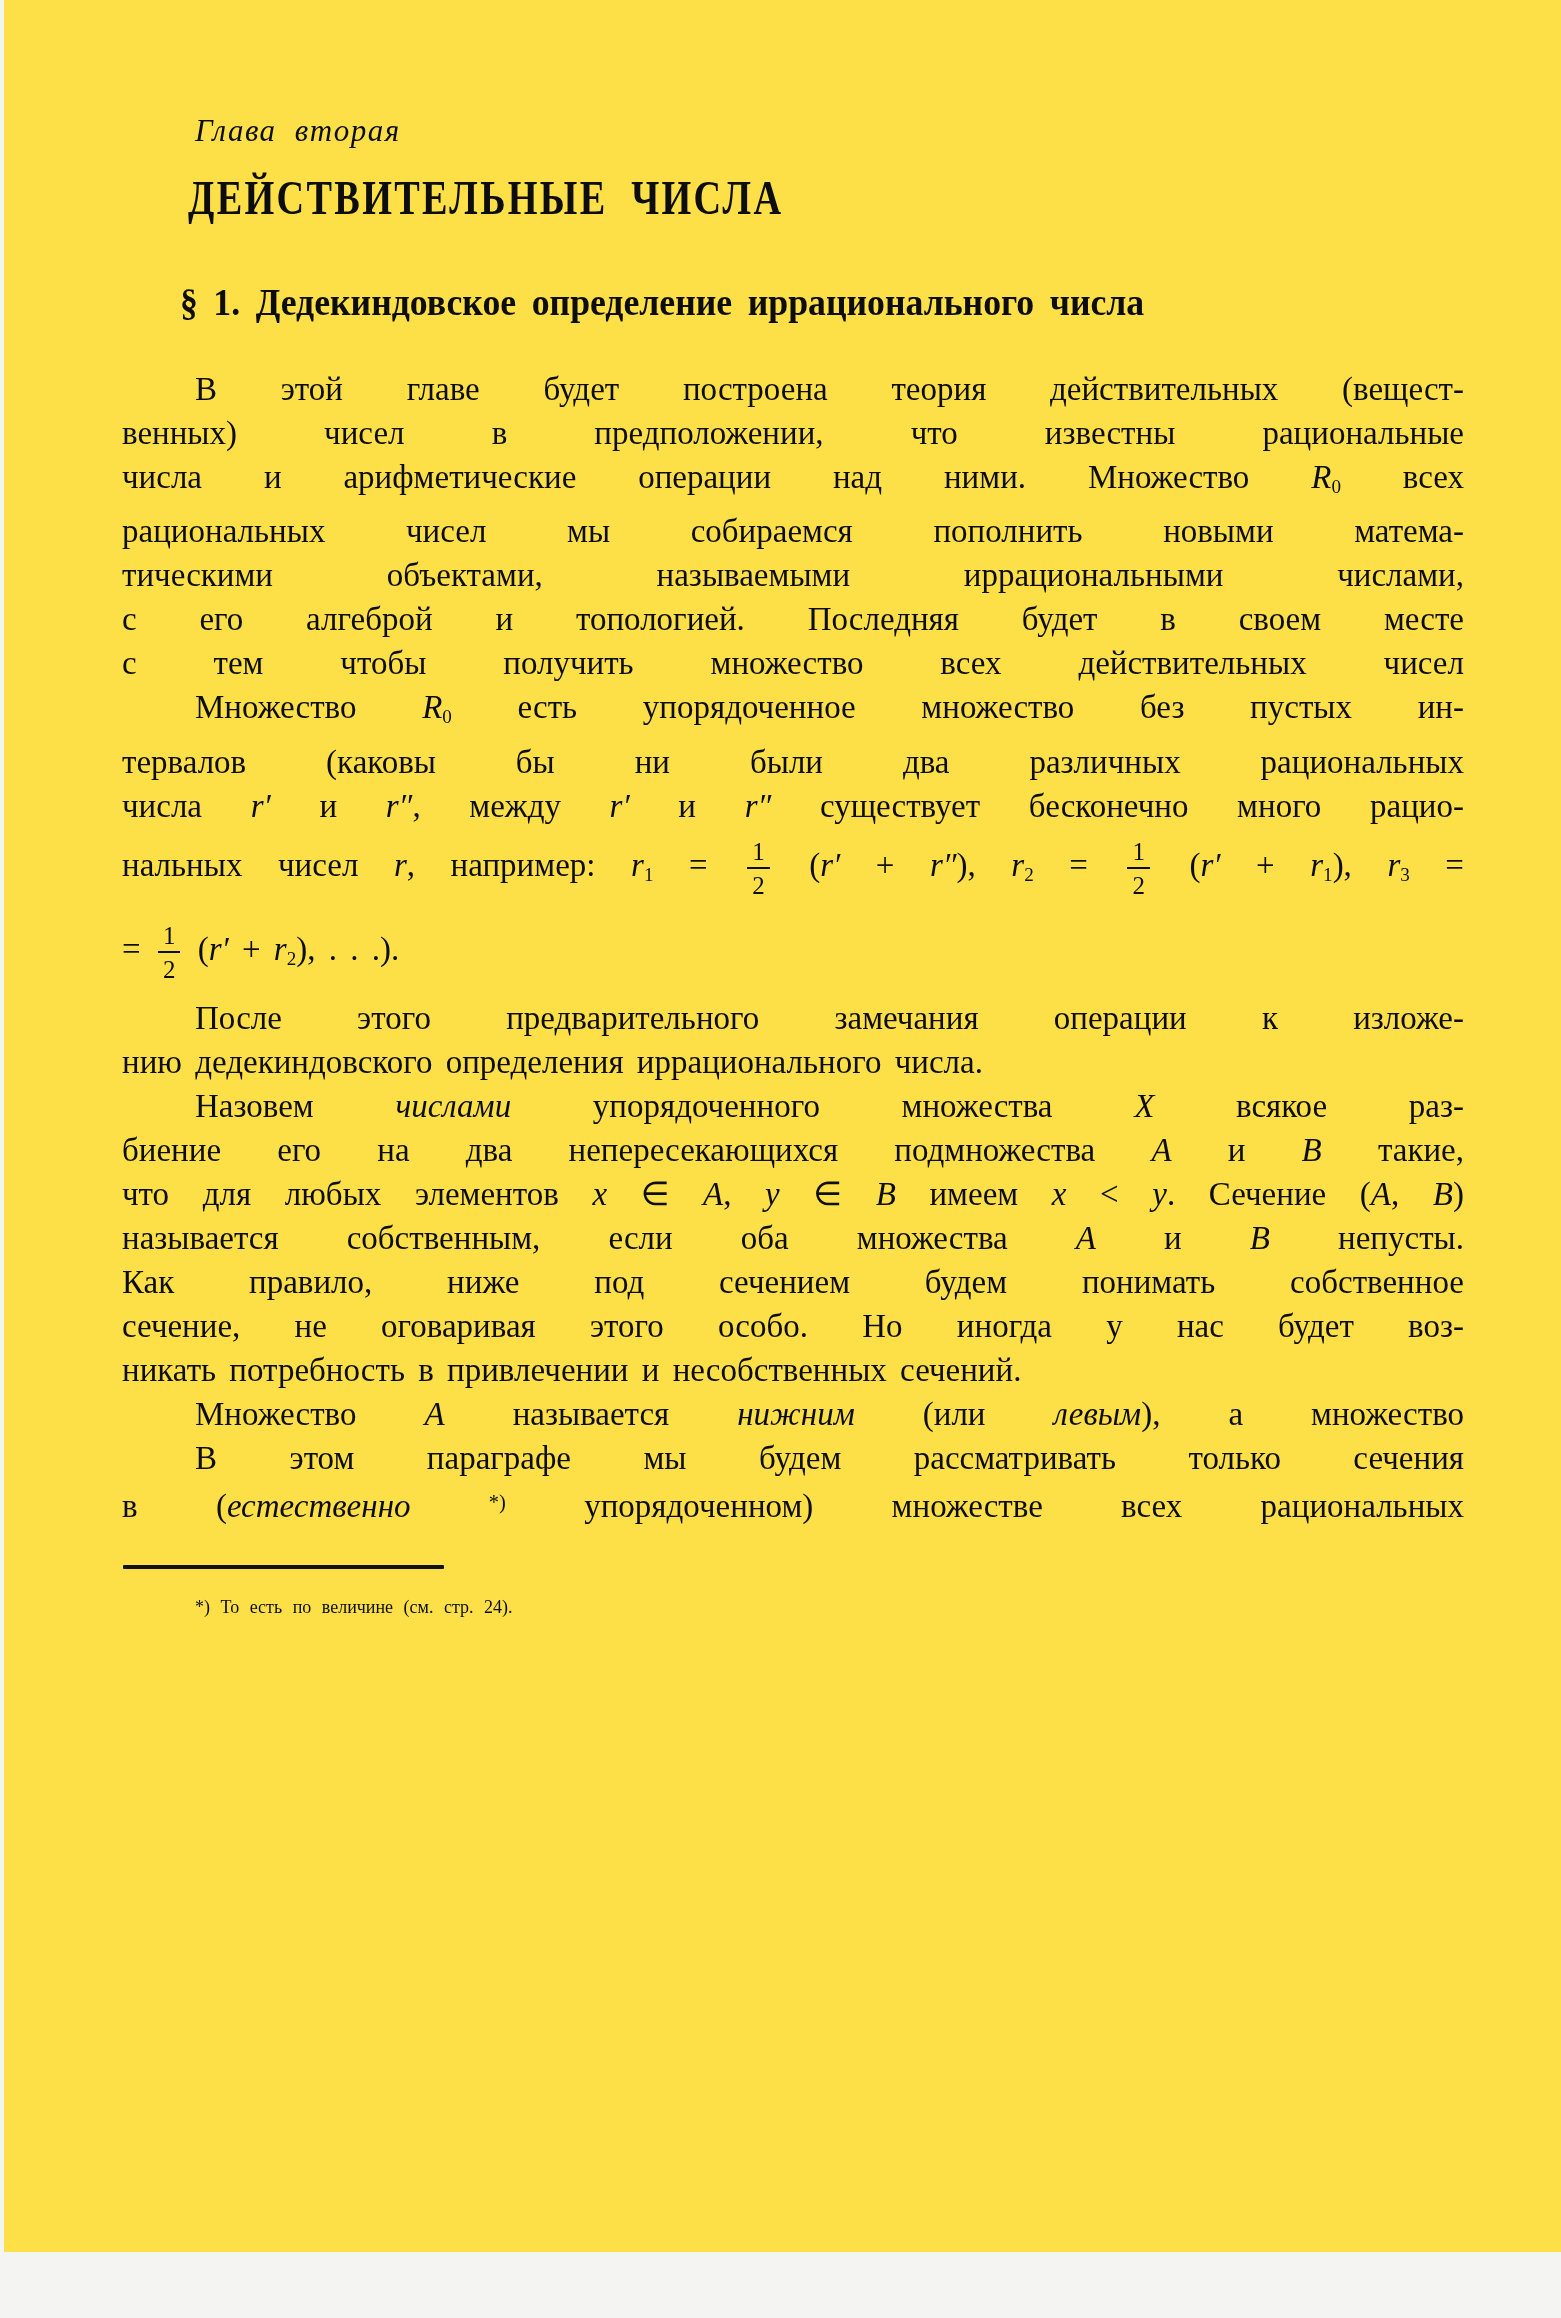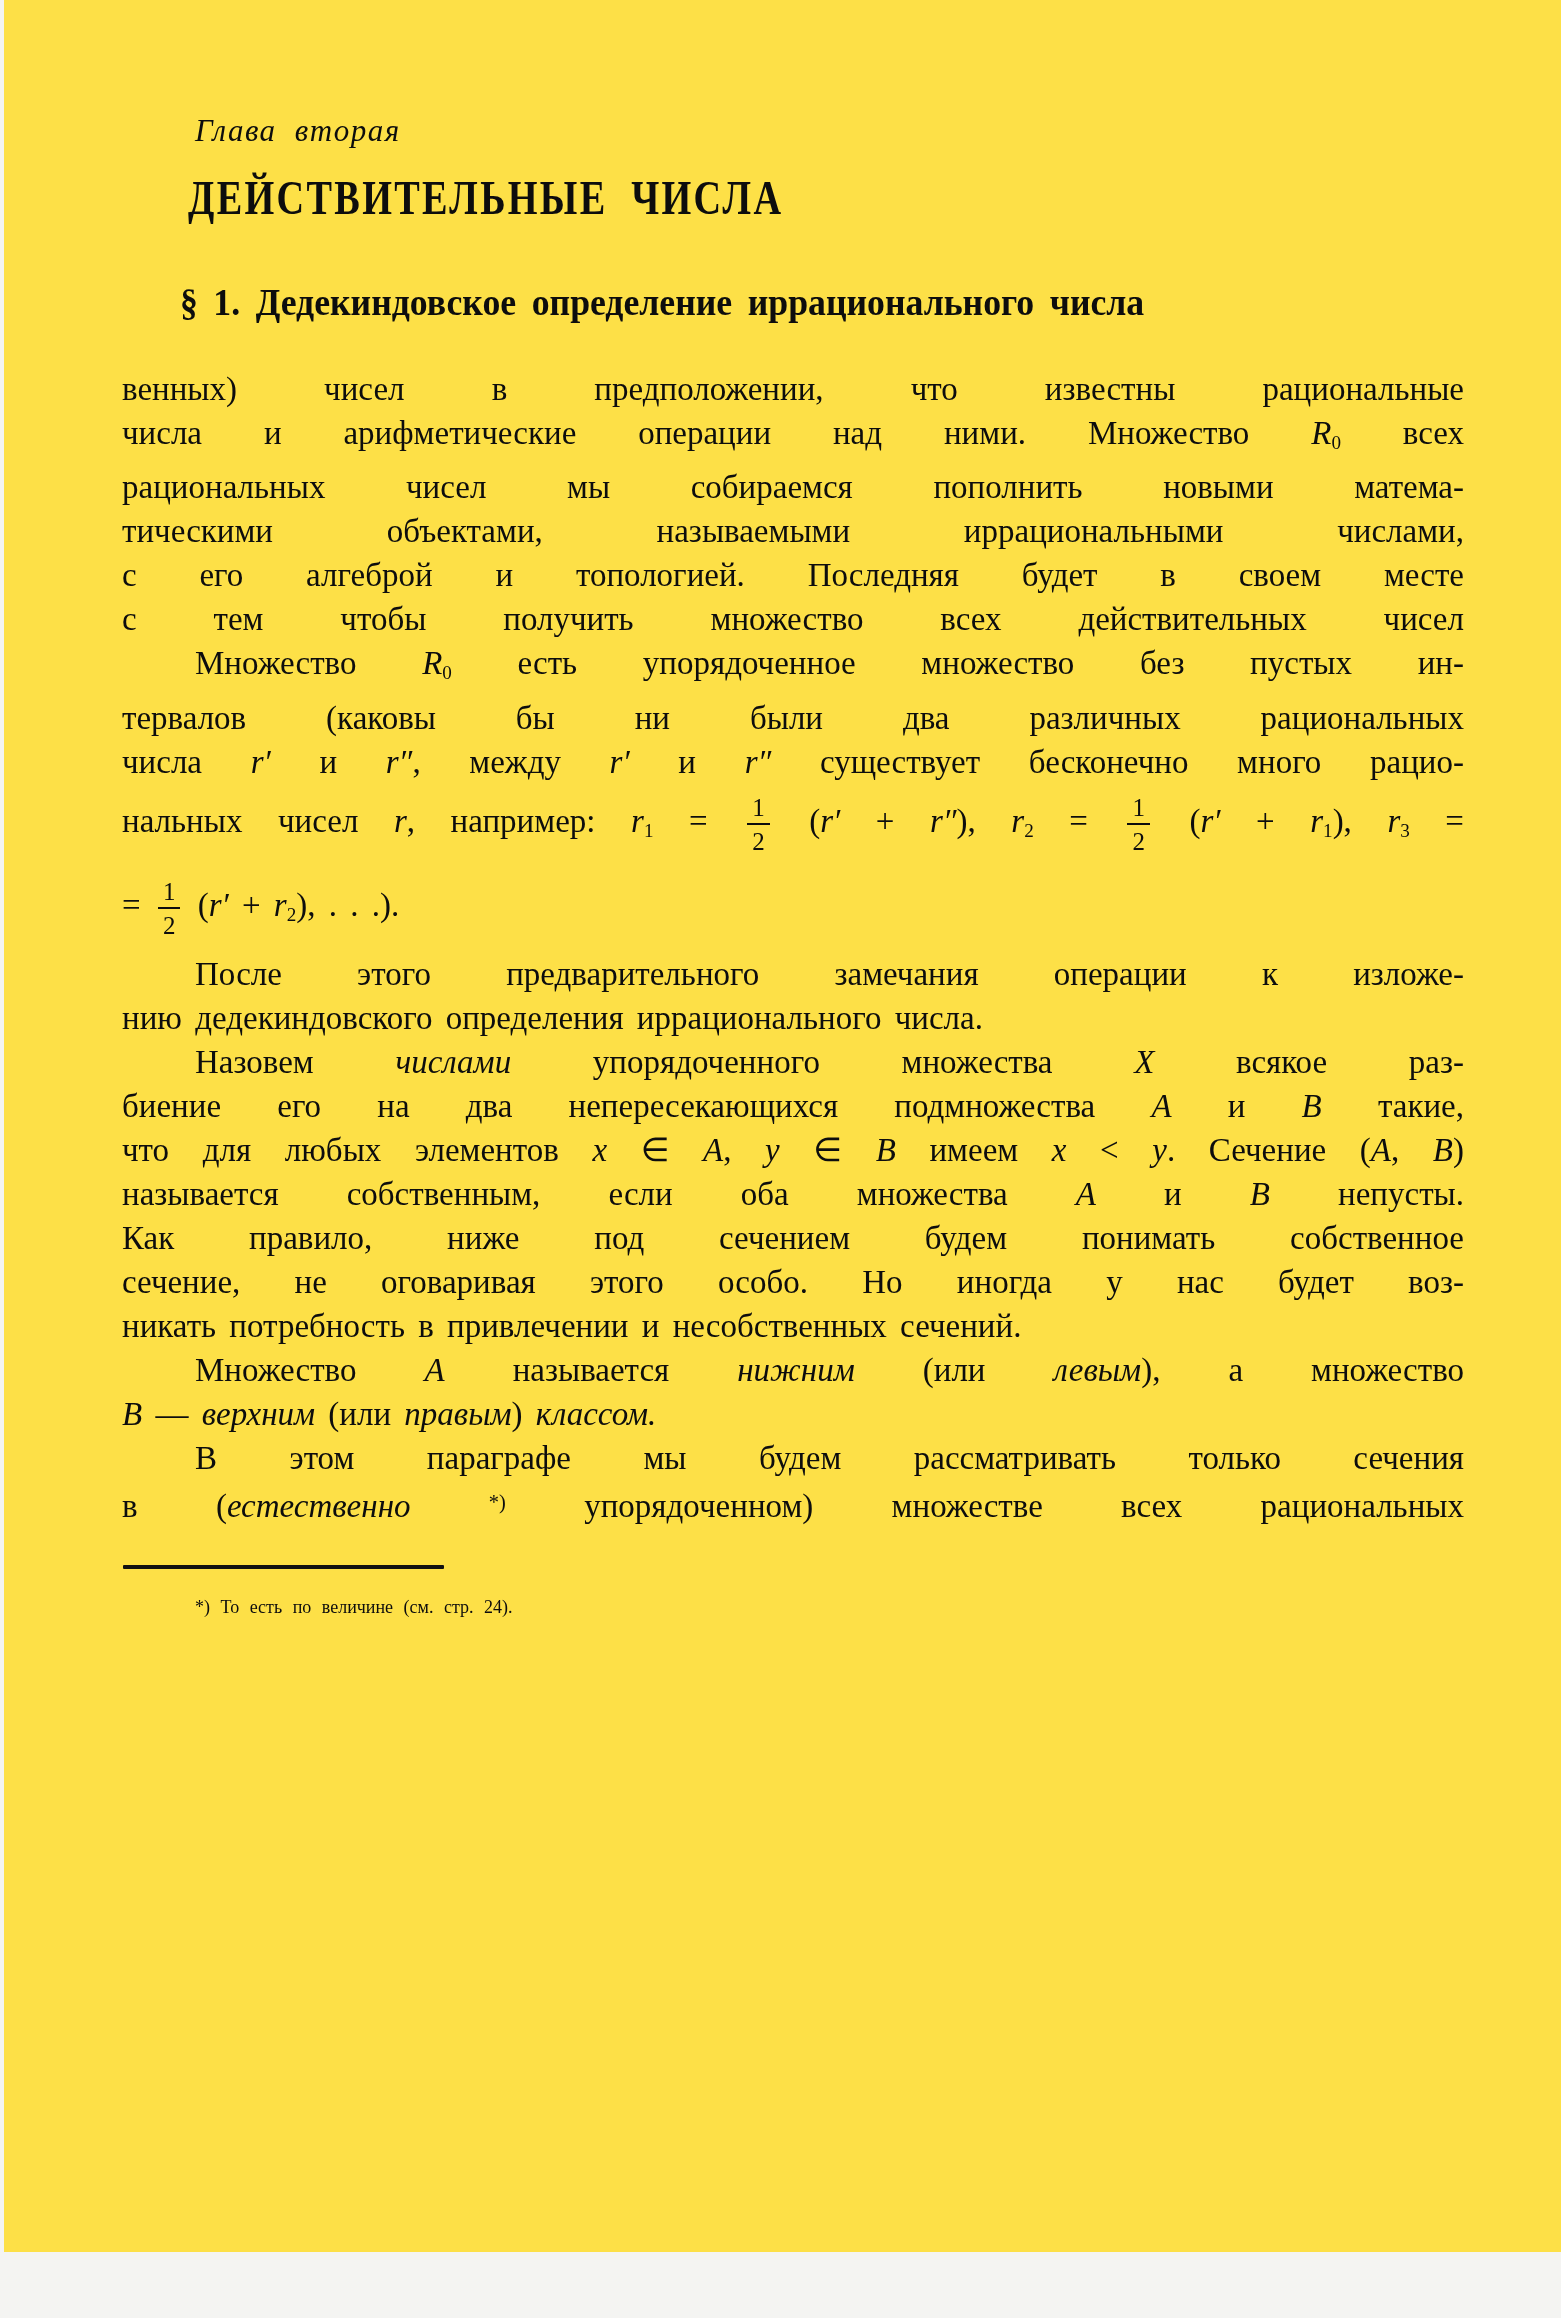--- a/index.html
+++ b/index.html
@@ -64,20 +64,21 @@
 </head>
 <body>
 
 <div class="page">
   <div class="content">
     <div class="chapter-label">Глава вторая</div>
     <div class="page-title">ДЕЙСТВИТЕЛЬНЫЕ ЧИСЛА</div>
     <div class="section-heading">§ 1. Дедекиндовское определение иррационального числа</div>
     <div class="body-text">
         <div class="para">
+          <div class="line indent"><span>В этой главе будет построена теория действительных (вещест-</span></div>
           <div class="line"><span>венных) чисел в предположении, что известны рациональные</span></div>
           <div class="line"><span>числа и арифметические операции над ними. Множество </span><span class="it">R</span><span class="sb">0</span><span> всех</span></div>
           <div class="line"><span>рациональных чисел мы собираемся пополнить новыми матема-</span></div>
           <div class="line"><span>тическими объектами, называемыми иррациональными числами,</span></div>
           <div class="line"><span>с его алгеброй и топологией. Последняя будет в своем месте</span></div>
           <div class="line"><span>с тем чтобы получить множество всех действительных чисел</span></div>
         </div>
         <div class="para">
           <div class="line indent"><span>Множество </span><span class="it">R</span><span class="sb">0</span><span> есть упорядоченное множество без пустых ин-</span></div>
           <div class="line"><span>тервалов (каковы бы ни были два различных рациональных</span></div>
@@ -93,21 +94,20 @@
           <div class="line indent"><span>Назовем </span><span class="it">числами</span><span> упорядоченного множества </span><span class="it">X</span><span> всякое раз-</span></div>
           <div class="line"><span>биение его на два непересекающихся подмножества </span><span class="it">A</span><span> и </span><span class="it">B</span><span> такие,</span></div>
           <div class="line"><span>что для любых элементов </span><span class="it">x</span><span> ∈ </span><span class="it">A</span><span>, </span><span class="it">y</span><span> ∈ </span><span class="it">B</span><span> имеем </span><span class="it">x</span><span> &lt; </span><span class="it">y</span><span>. Сечение (</span><span class="it">A</span><span>, </span><span class="it">B</span><span>)</span></div>
           <div class="line"><span>называется собственным, если оба множества </span><span class="it">A</span><span> и </span><span class="it">B</span><span> непусты.</span></div>
           <div class="line"><span>Как правило, ниже под сечением будем понимать собственное</span></div>
           <div class="line"><span>сечение, не оговаривая этого особо. Но иногда у нас будет воз-</span></div>
           <div class="line last"><span>никать потребность в привлечении и несобственных сечений.</span></div>
         </div>
         <div class="para">
           <div class="line indent"><span>Множество </span><span class="it">A</span><span> называется </span><span class="it">нижним</span><span> (или </span><span class="it">левым</span><span>), а множество</span></div>
-          <div class="line last"><span class="it">B</span><span> — </span><span class="it">верхним</span><span> (или </span><span class="it">правым</span><span>) </span><span class="it">классом.</span></div>
         </div>
         <div class="para">
           <div class="line indent"><span>В этом параграфе мы будем рассматривать только сечения</span></div>
           <div class="line"><span>в (</span><span class="it">естественно</span><span> </span><span class="sp">*)</span><span> упорядоченном) множестве всех рациональных</span></div>
         </div>
       </div>
     <div class="footnote-rule"></div>
     <div class="footnote">*) То есть по величине (см. стр. 24).</div>
   </div>
 </div>

